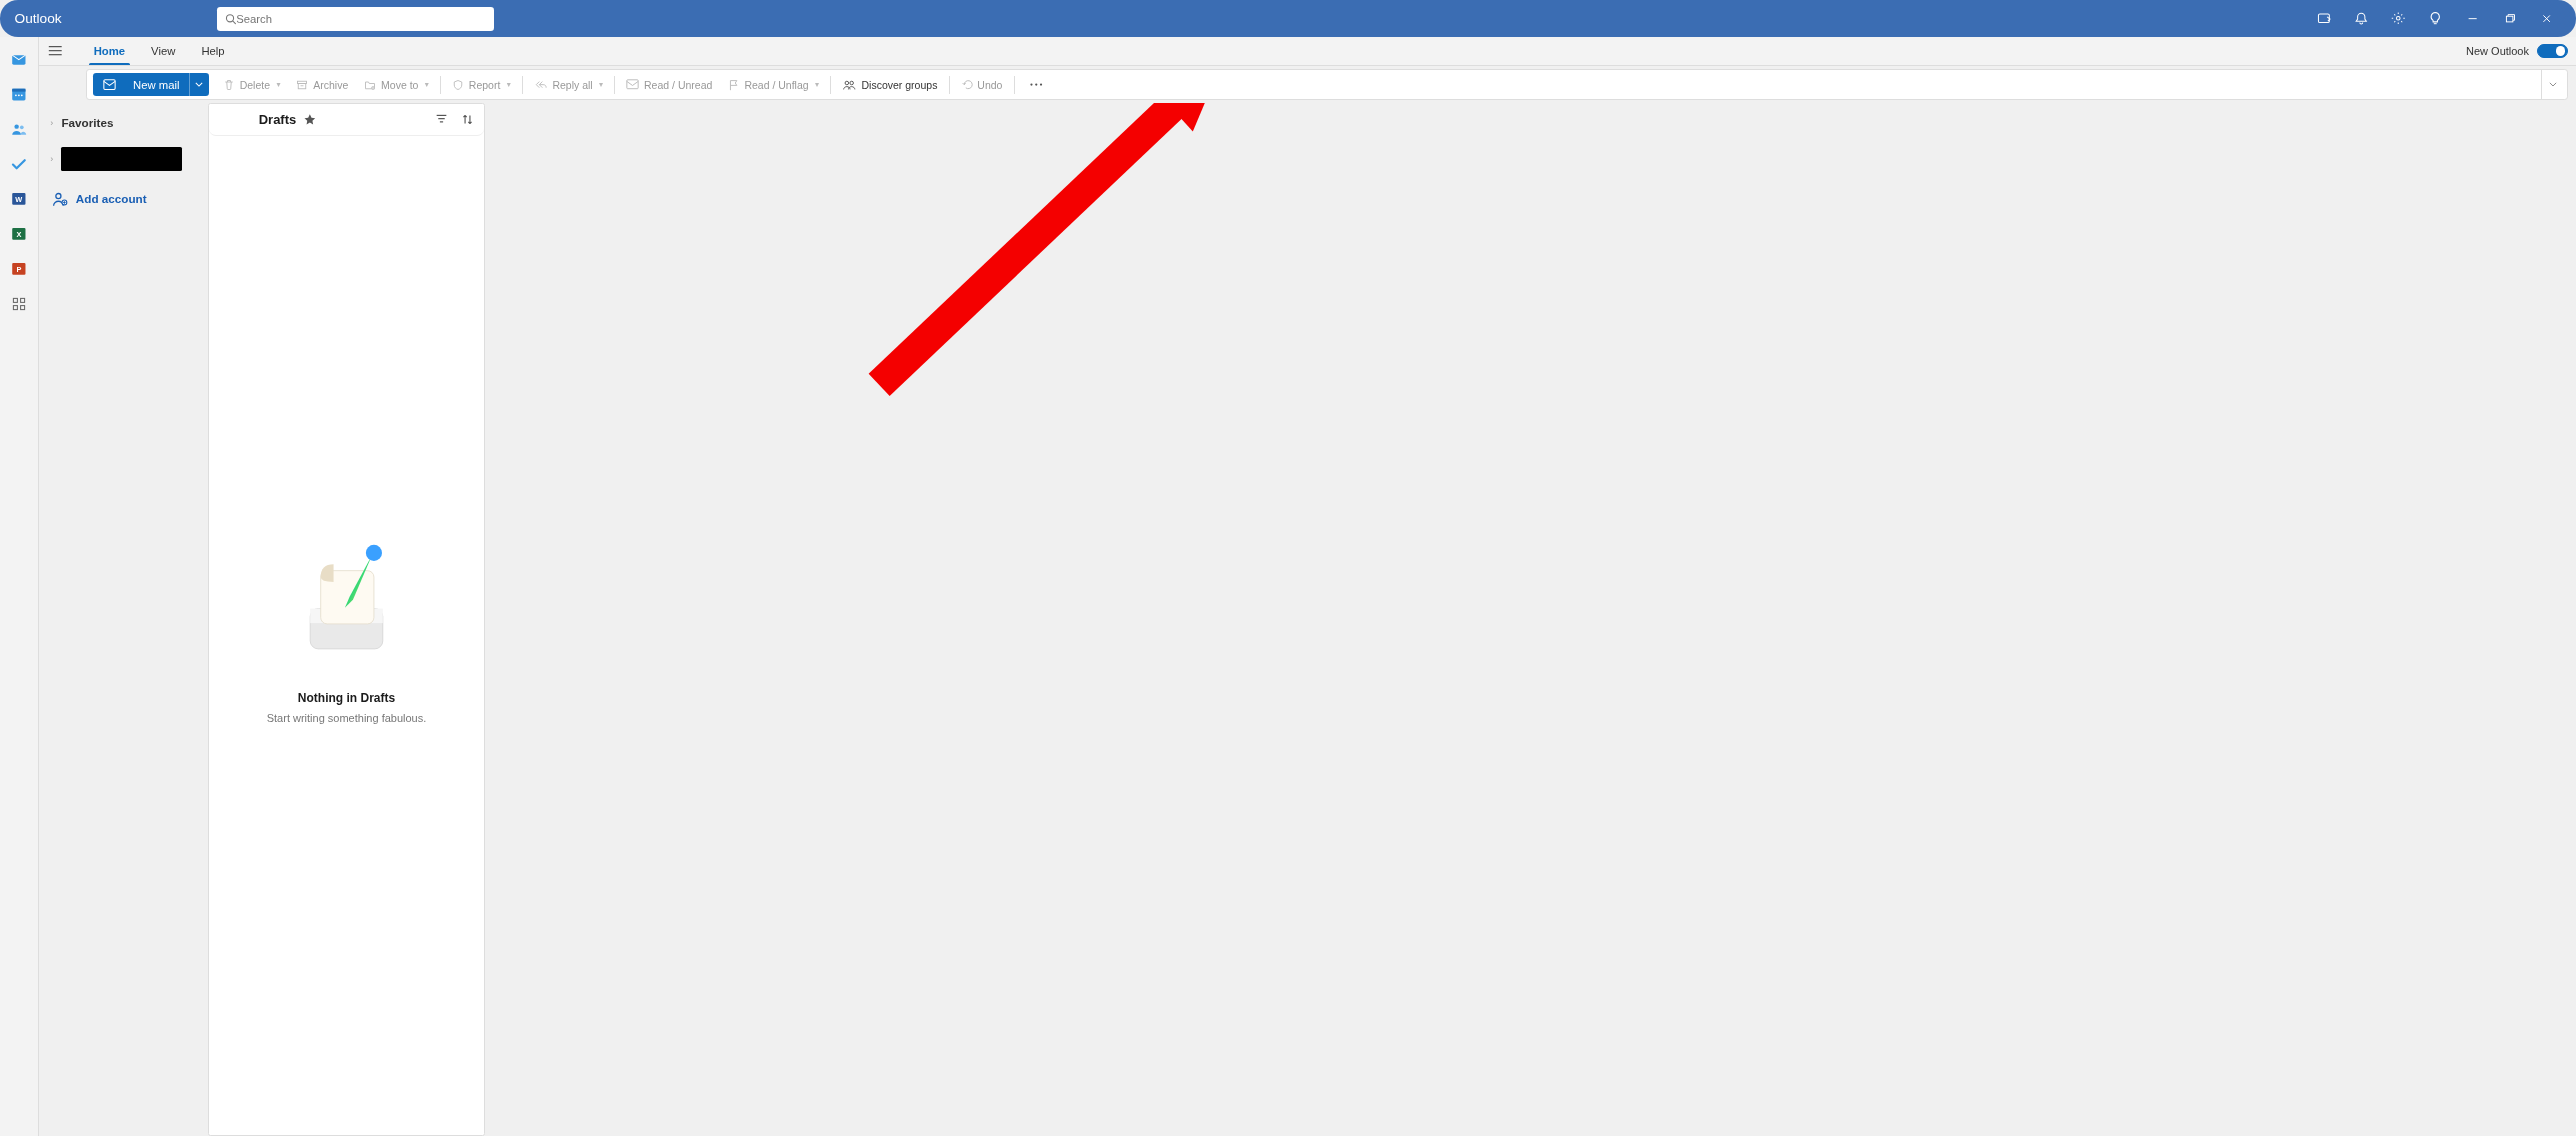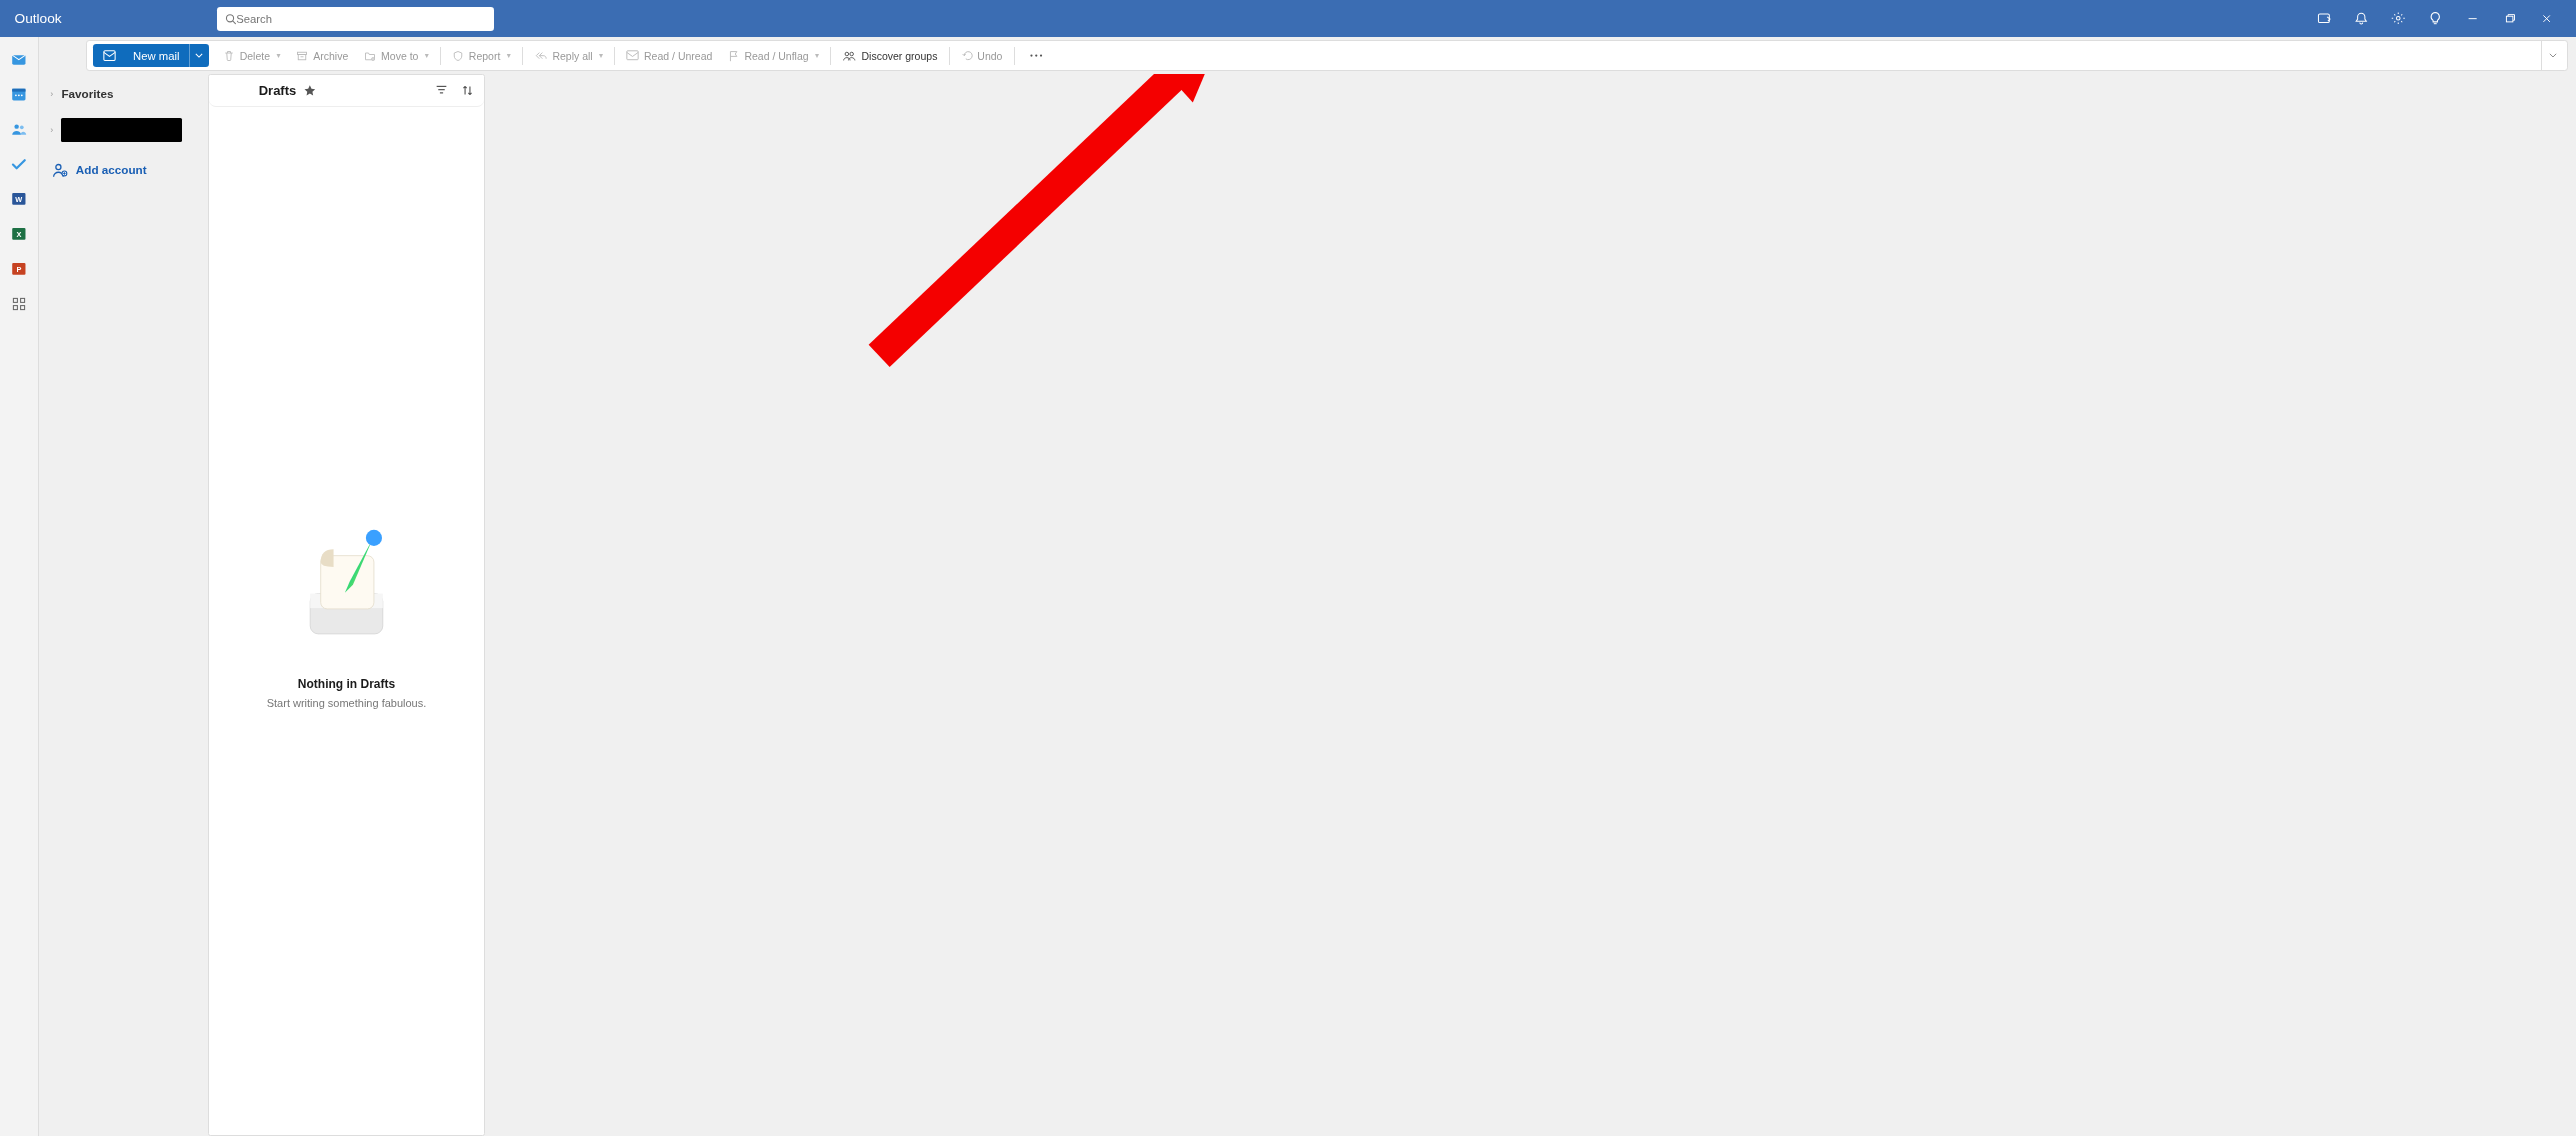--- a/index.html
+++ b/index.html
@@ -1,20 +1,20 @@
 <!DOCTYPE html>
 <html style="font-size:13px"><head>
 <meta charset="utf-8">
 <style>
 * { box-sizing: border-box; margin: 0; padding: 0; font-family: "Segoe UI", Tahoma, sans-serif; }
 html, body { width: 100%; height: 100%; background: #f0f0f0; overflow: hidden; }
 
 .titlebar {
   display: flex; align-items: center; height: 37px;
-  background: #3b6db3; color: #fff; padding: 0 11.3px;
+  background: #3b6db3; color: #fff; padding: 0 11.3px; border-radius: 18px;
 }
 .titlebar .app-name { font-size: 13.7px; font-weight: 400; margin-left: 3.2px; }
 .titlebar .search-wrap {
   margin-left: 155px; width: 277px; height: 24px; background: #fff;
   border-radius: 3.2px; display: flex; align-items: center; padding: 0 8px;
 }
 .titlebar .search-wrap input {
   border: none; outline: none; width: 100%; font-size: 11.3px; color: #555; background: transparent;
 }
 .titlebar .right-icons { margin-left: auto; display: flex; align-items: center; gap: 0; }
@@ -207,20 +207,41 @@
           <rect x="3" y="3" width="5" height="5" stroke="#666" stroke-width="1.3"></rect>
           <rect x="12" y="3" width="5" height="5" stroke="#666" stroke-width="1.3"></rect>
           <rect x="3" y="12" width="5" height="5" stroke="#666" stroke-width="1.3"></rect>
           <rect x="12" y="12" width="5" height="5" stroke="#666" stroke-width="1.3"></rect>
         </svg>
     </div>
   </div>
 
   <div class="below-menubar">
 
+    <div class="menubar">
+      <div class="hamburger">
+        <svg width="14.5" height="11.3" viewBox="0 0 18 14">
+            <line x1="1" y1="2" x2="17" y2="2" stroke="#555" stroke-width="1.5"></line>
+            <line x1="1" y1="7" x2="17" y2="7" stroke="#555" stroke-width="1.5"></line>
+            <line x1="1" y1="12" x2="17" y2="12" stroke="#555" stroke-width="1.5"></line>
+          </svg>
+      </div>
+      <div class="menu-tabs">
+        <div class="tab active">Home</div>
+        <div class="tab">View</div>
+        <div class="tab">Help</div>
+      </div>
+      <div class="spacer"></div>
+      <div class="new-outlook">
+        <span>New Outlook</span>
+        <div class="toggle">
+            <div class="knob"></div>
+          </div>
+      </div>
+    </div>
 
     <div class="toolbar">
       <div class="newmail">
         <div class="main-btn">
           <svg width="13" height="11.3" viewBox="0 0 16 14" fill="none">
               <rect x="1" y="1" width="14" height="12" rx="1.5" stroke="#fff" stroke-width="1.3"></rect>
               <path d="M1 3l7 5 7-5" stroke="#fff" stroke-width="1.3"></path>
             </svg>
           <span>New mail</span>
         </div>

